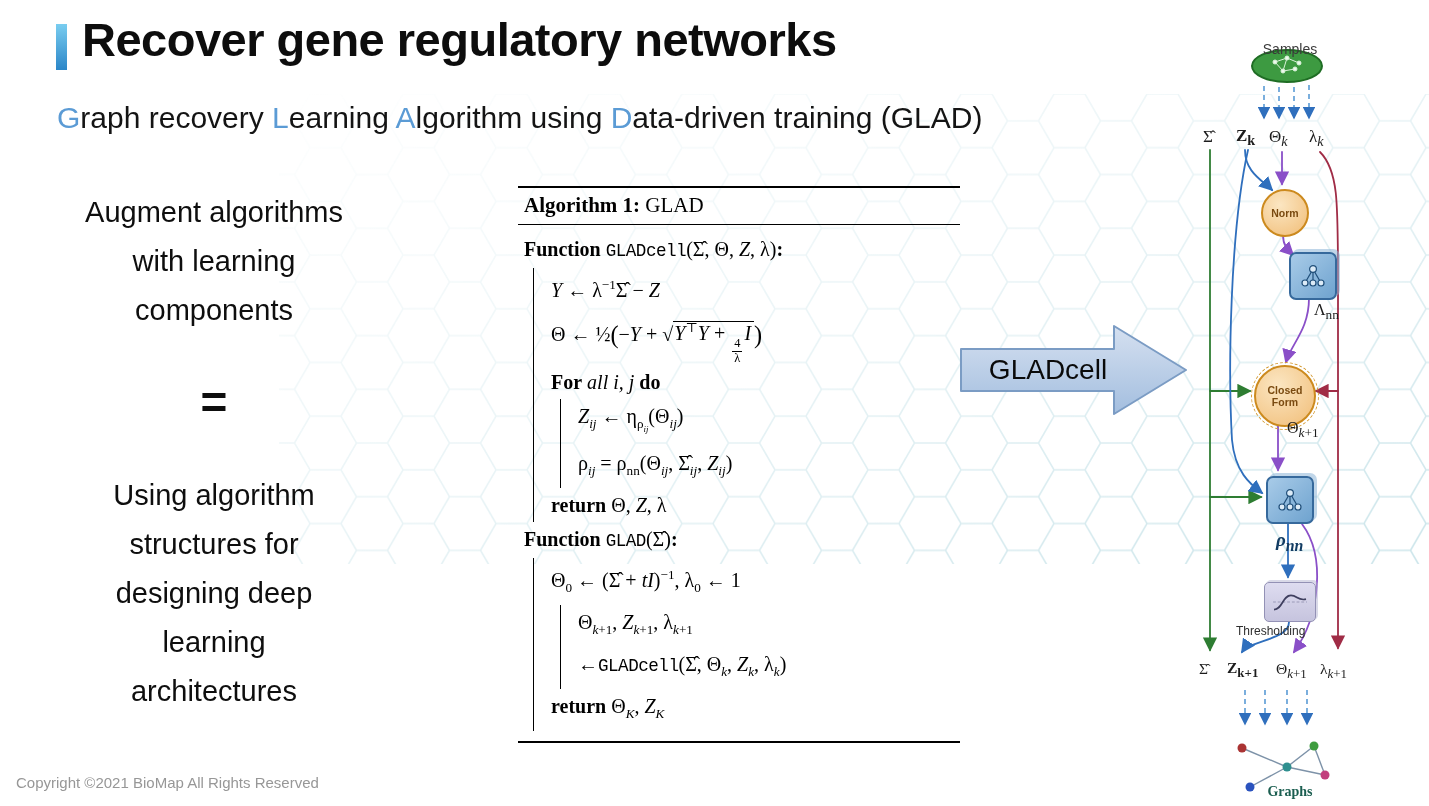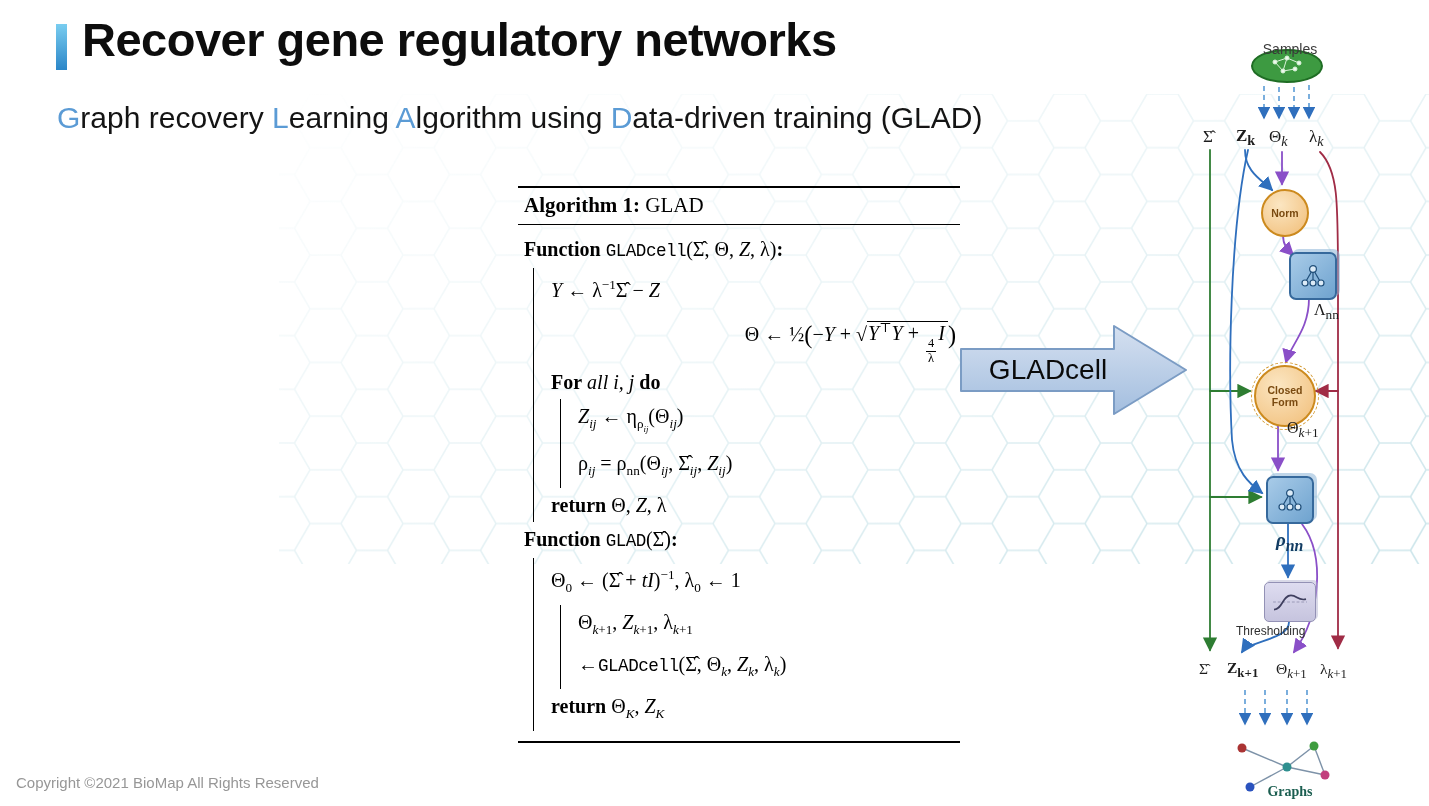--- a/index.html
+++ b/index.html
@@ -26,21 +26,21 @@
   .left-col p{margin:0;font-size:29px;line-height:49px;color:#0e0e0e;}
   .left-col .equals{font-size:46px;font-weight:700;line-height:46px;margin:44px 0 46px;}
 
   
   .algo{position:absolute;left:518px;top:186px;width:442px;z-index:1;color:#000;
     font-family:"Liberation Serif","DejaVu Serif",serif;font-size:20px;
     border-top:2.5px solid #000;border-bottom:2.5px solid #000;background:transparent;}
   .algo-header{font-size:21px;padding:5px 6px 6px;border-bottom:1.6px solid #000;}
   .algo-body{padding:7px 4px 10px 6px;}
   .aline{line-height:34px;white-space:nowrap;}
-  .aline.tall{line-height:44px;text-align:right;}
+  .aline.tall{line-height:44px;}
   .indent{border-left:1.3px solid #000;margin-left:9px;padding-left:17px;}
   .algo b{font-weight:700;}
   .tt{font-family:"Liberation Mono","DejaVu Sans Mono",monospace;font-size:0.88em;letter-spacing:-0.5px;}
   .algo sub,.algo sup{font-size:0.66em;}
   .stack{display:inline-flex;flex-direction:column;align-items:center;font-size:0.6em;
     line-height:1.05;vertical-align:-0.45em;margin-left:1px;}
   .frac{display:inline-flex;flex-direction:column;align-items:center;font-size:0.62em;
     line-height:1.1;vertical-align:-0.55em;margin:0 2px;}
   .frac .fn{border-bottom:1px solid #000;padding:0 2px;}
   .rad{border-top:1.4px solid #000;padding:0 3px 0 1px;}
@@ -115,20 +115,25 @@
           <rect width="1150" height="470" fill="url(#fadeg)"></rect>
         </mask>
     </defs>
     <rect width="1150" height="470" fill="url(#hexpat)" mask="url(#hexmask)" opacity="0.45"></rect>
   </svg>
 
   <div class="titlebar"></div>
   <h1 class="page-title">Recover gene regulatory networks</h1>
   <h2 class="subtitle"><span class="hl">G</span>raph recovery <span class="hl">L</span>earning <span class="hl">A</span>lgorithm using <span class="hl">D</span>ata-driven training (GLAD)</h2>
 
+  <div class="left-col">
+    <p>Augment algorithms<br>with learning<br>components</p>
+    <p class="equals">=</p>
+    <p>Using algorithm<br>structures for<br>designing deep<br>learning<br>architectures</p>
+  </div>
 
   <div class="algo">
     <div class="algo-header"><b>Algorithm 1:</b> GLAD</div>
     <div class="algo-body">
       <div class="aline"><b>Function</b> <span class="tt">GLADcell</span>(Σ̂, Θ, <i>Z</i>, λ)<b>:</b></div>
       <div class="indent">
         <div class="aline"><i>Y</i> ← λ<sup>−1</sup>Σ̂ − <i>Z</i></div>
         <div class="aline tall">Θ ← ½<span class="bp">(</span>−<i>Y</i> + √<span class="rad"><i>Y</i><sup>⊤</sup><i>Y</i> + <span class="frac">
                 <span class="fn">4</span>
                 <span>λ</span>

